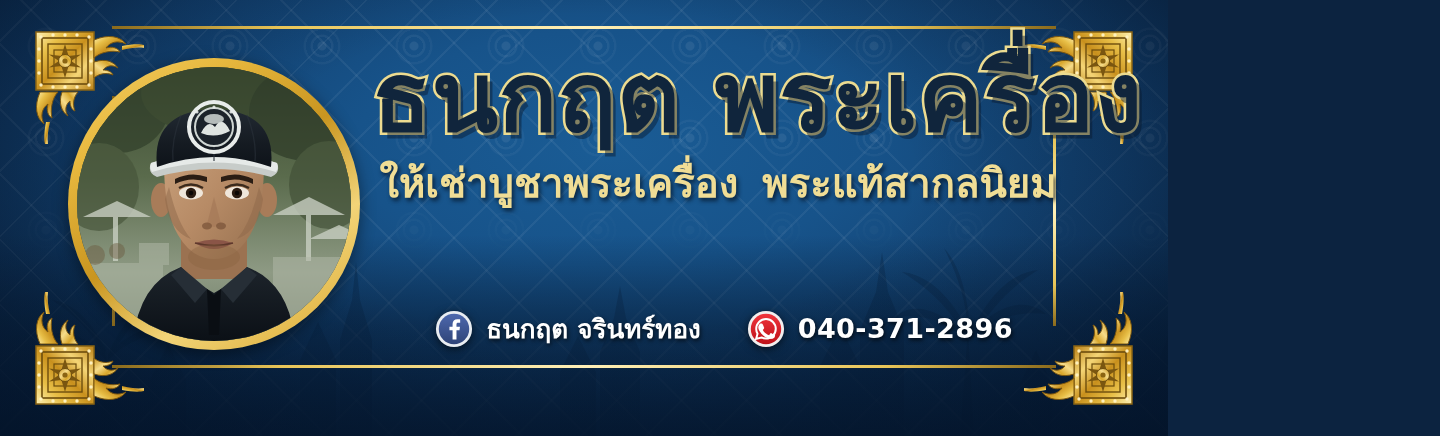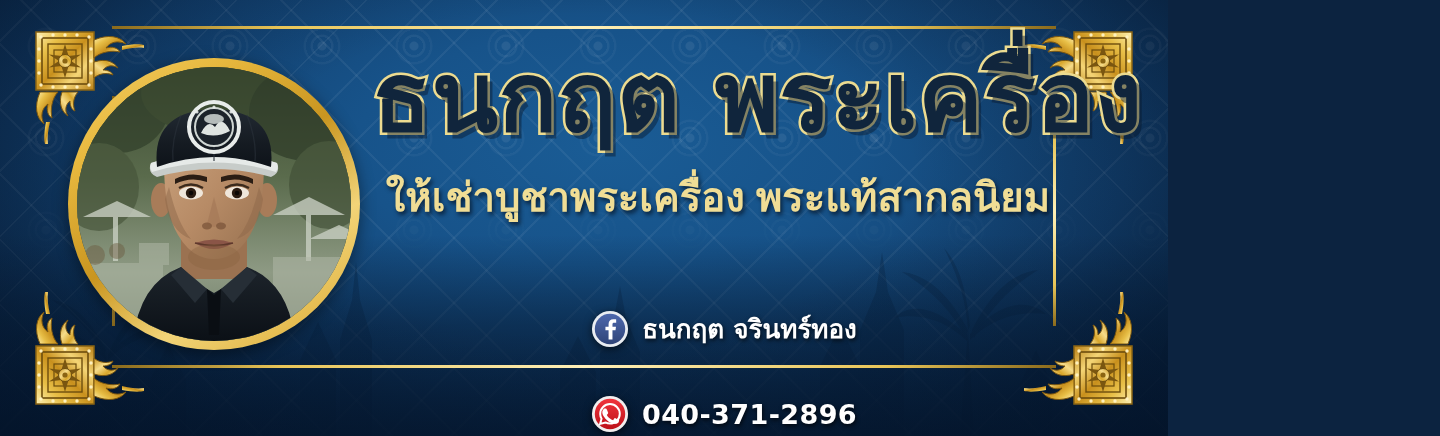--- a/index.html
+++ b/index.html
@@ -101,38 +101,37 @@
     font-size:97px;
     line-height:1.08;
     letter-spacing:.5px;
     color:#10253c;
     -webkit-text-stroke:5px #ecdb90;
     paint-order:stroke fill;
     text-shadow:5px 6px 0 rgba(8,24,44,.45);
     white-space:nowrap;
   }
   .subline{
-    margin-top:24px;
-    font-family:Liberation Sans, sans-serif;
+    margin-top:14px;
+    font-family:Liberation Mono, monospace;
     font-weight:700;
     font-size:40px;
     line-height:1.12;
     color:#f0dd95;
     text-shadow:2px 3px 4px rgba(4,16,32,.75);
     white-space:nowrap;
   }
   .subline.two{ font-size:40px; }
 
   
   .contacts{
     position:absolute;
     left:372px; right:92px; top:308px;
     display:flex; align-items:center; justify-content:center;
     gap:46px;
-    flex-direction:column;
   }
   .contact{
     display:flex; align-items:center; gap:13px;
     color:#ffffff;
     text-shadow:1px 2px 4px rgba(0,0,0,.75);
   }
   .contact .label{
     font-family:"DejaVu Sans","Liberation Sans",sans-serif;
     font-weight:700;
     font-size:27px;

